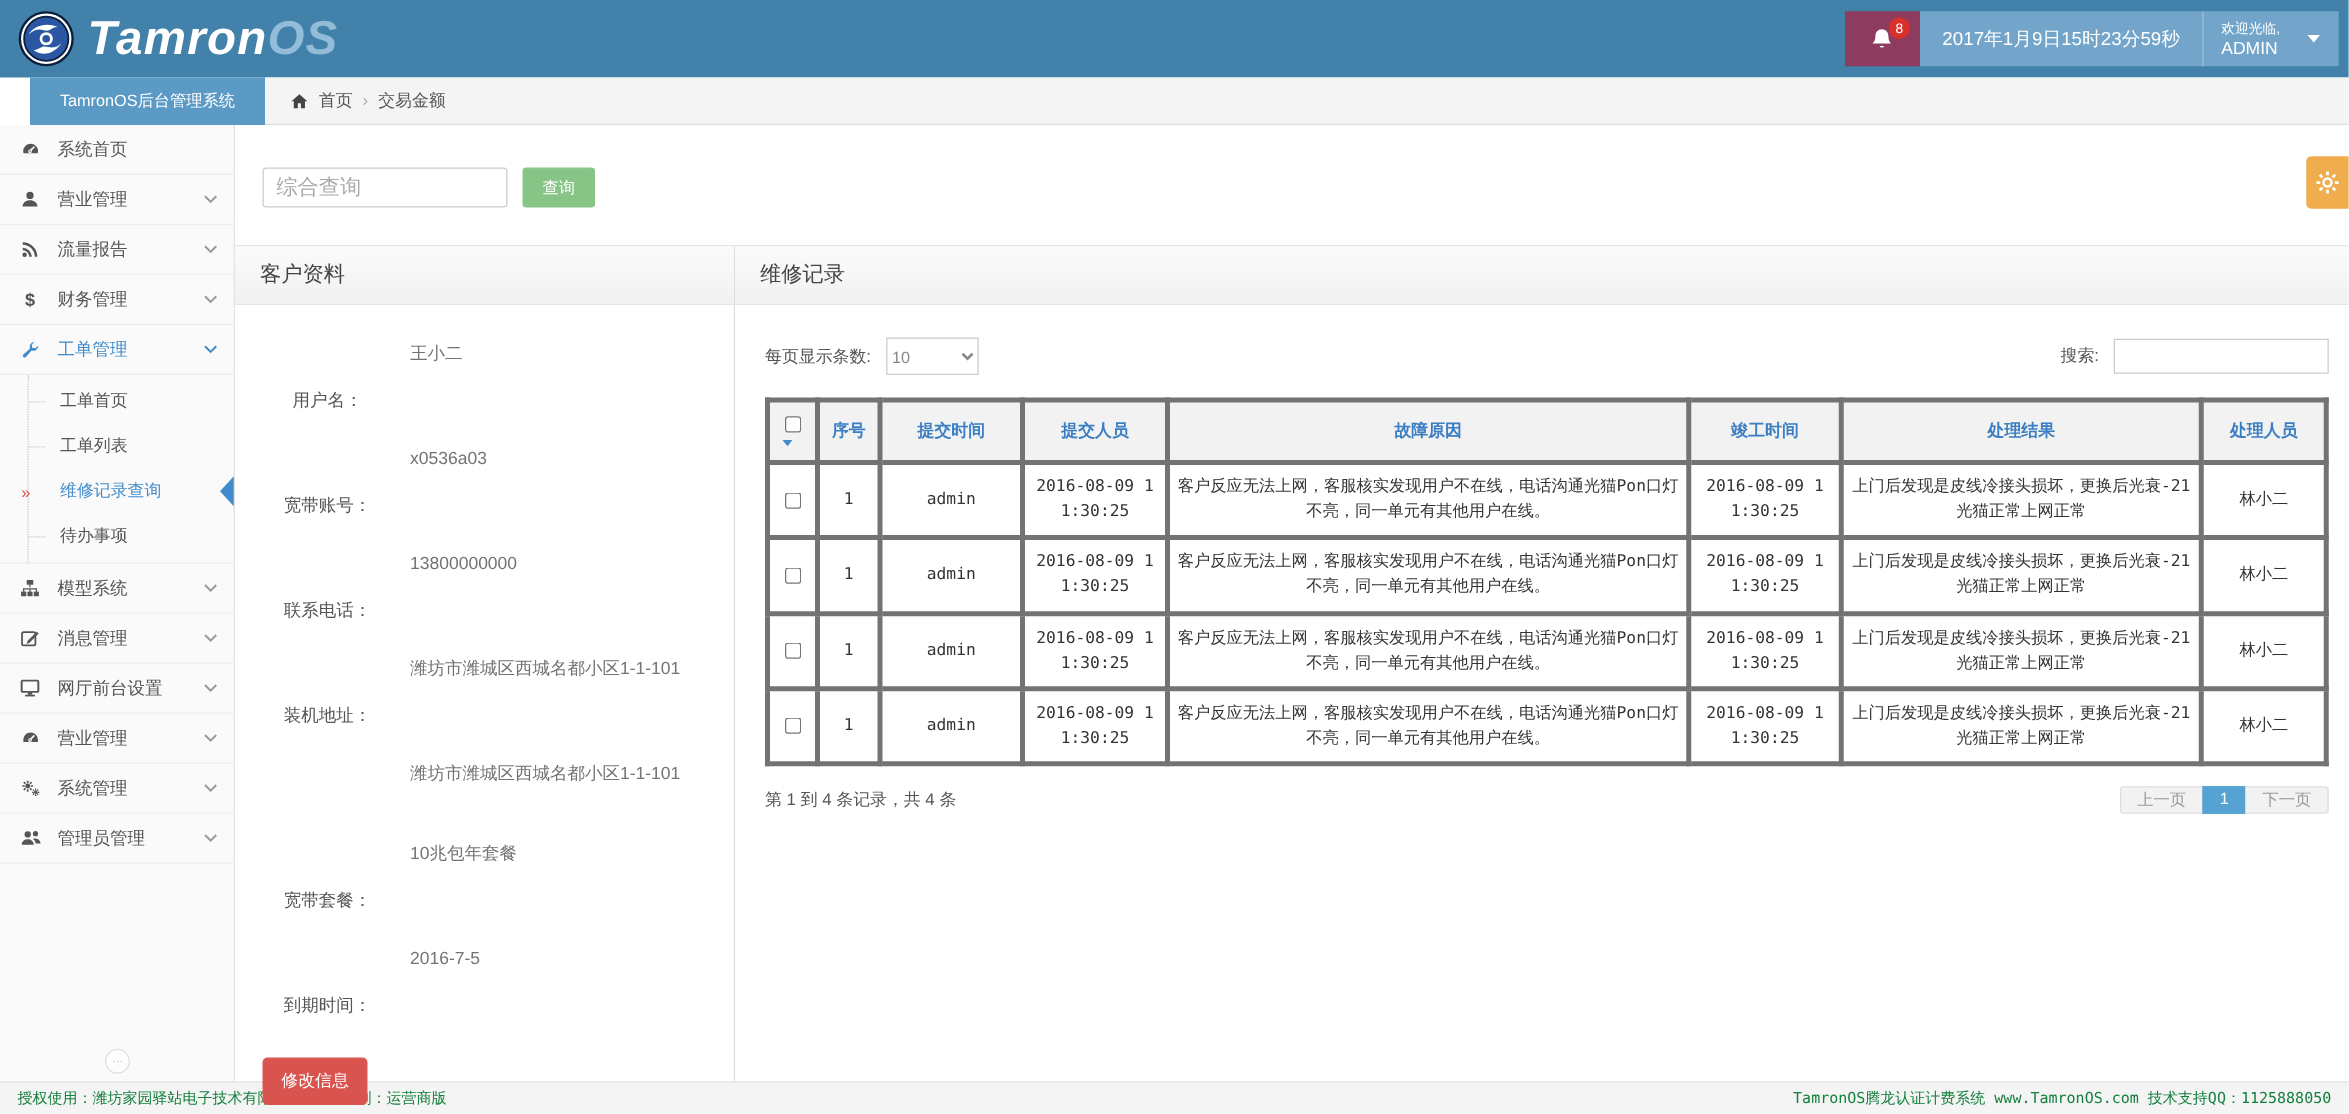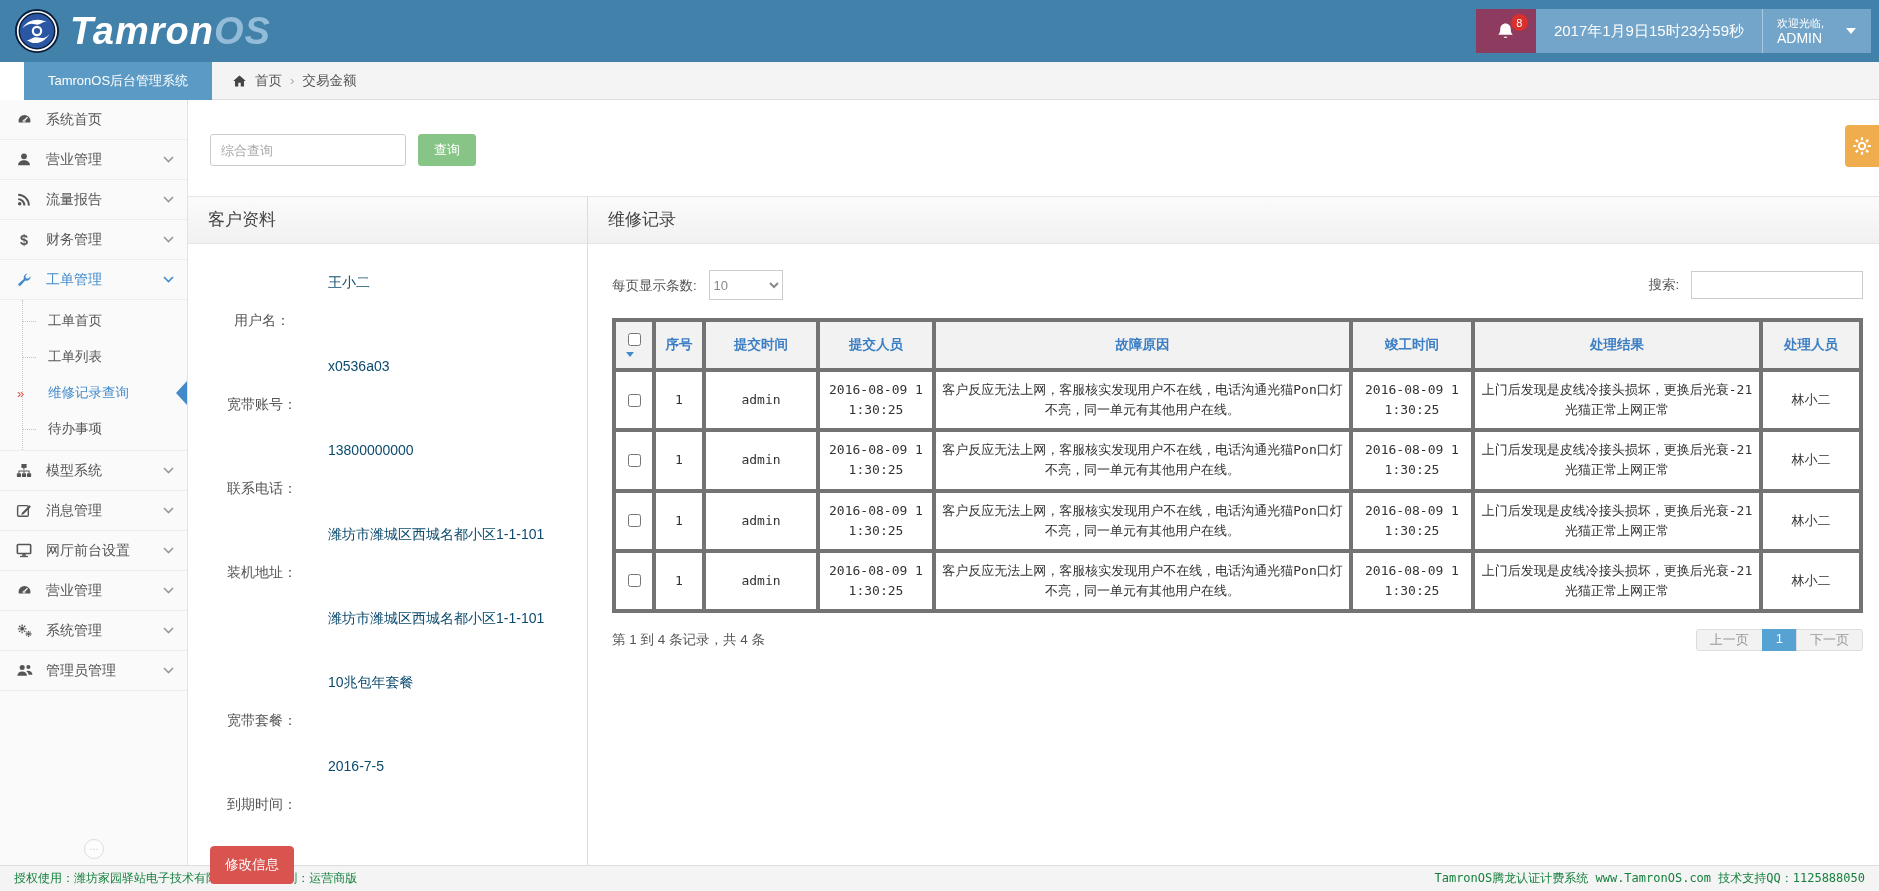--- a/index.html
+++ b/index.html
@@ -54,33 +54,33 @@
 .active-arrow{position:absolute;right:0;top:50%;margin-top:-12px;width:0;height:0;
   border-top:12px solid transparent;border-bottom:12px solid transparent;border-right:11px solid var(--accent);}
 .sidebar-bottom-circle{position:absolute;bottom:6px;left:84px;width:20px;height:20px;border:1px solid #ddd;
   border-radius:50%;color:#ccc;font-size:9px;display:flex;align-items:center;justify-content:center;background:#fdfdfd;cursor:pointer;}
 
 .main{flex:1;position:relative;background:#fff;display:flex;flex-direction:column;min-width:0;}
 .gear-fab{position:absolute;top:25px;right:0;width:34px;height:42px;background:var(--orange);
   border-radius:4px 0 0 4px;display:flex;align-items:center;justify-content:center;cursor:pointer;z-index:4;}
 .search-row{padding:34px 0 0 22px;display:flex;align-items:center;}
 .search-input{width:196px;height:32px;border:1px solid #ccc;border-radius:3px;padding:0 10px;
-  font-size:13px;color:#555;outline:none;}
+  font-size:17px;color:#555;outline:none;}
 .search-input::placeholder{color:#aaa;}
 .search-btn{margin-left:12px;height:32px;padding:0 15px;background:var(--green);color:#fff;
   border:1px solid var(--green);border-radius:3px;font-size:13px;cursor:pointer;}
 .panels{flex:1;display:flex;margin-top:30px;min-height:0;}
 .panel-left{width:400px;border-right:1px solid #ddd;flex-shrink:0;}
 .panel-right{flex:1;min-width:0;}
 .panel-header{height:48px;line-height:46px;padding:0 20px;font-size:17px;color:#444;
   background:linear-gradient(#fbfbfb,#f1f1f1);border-top:1px solid #e5e5e5;border-bottom:1px solid #e5e5e5;}
 .customer-body{padding:28px 18px 0 18px;}
 .field-row{display:flex;margin-bottom:26px;font-size:14px;line-height:20px;}
 .field-label{width:112px;text-align:center;color:#555;font-weight:normal;flex-shrink:0;margin-top:38px;}
-.field-value{margin-left:10px;color:#0c4a6e;}
+.field-value{margin-left:10px;color:#737373;}
 .btn-red{margin:6px 0 0 22px;padding:9px 14px;background:var(--red);border:1px solid var(--red);
   color:#fff;border-radius:4px;font-size:13.5px;cursor:pointer;}
 .records-body{padding:26px 16px 0 24px;}
 .table-controls{display:flex;justify-content:space-between;align-items:center;margin-bottom:18px;font-size:13.5px;color:#555;}
 .page-size select{margin-left:8px;width:74px;height:30px;border:1px solid #ccc;color:#888;font-size:13px;background:#fff;}
 .table-search input{margin-left:8px;width:172px;height:28px;border:1px solid #ccc;outline:none;vertical-align:middle;}
 table.records{width:100%;border-collapse:collapse;table-layout:fixed;}
 table.records th,table.records td{border:4px solid #737373;}
 table.records th{background:#f2f2f2;color:var(--th-blue);font-size:13.5px;font-weight:bold;
   padding:11px 4px;text-align:center;cursor:pointer;}

